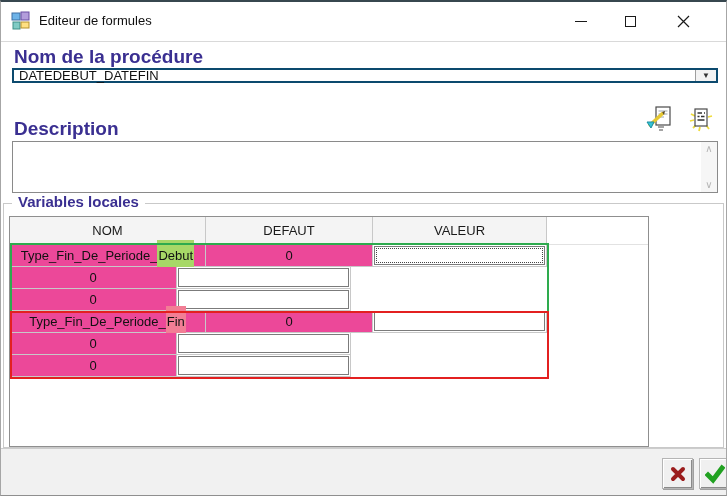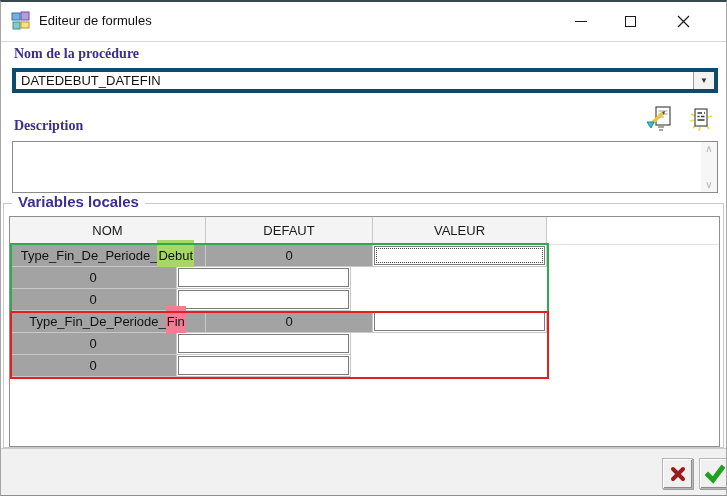--- a/index.html
+++ b/index.html
@@ -12,53 +12,53 @@
   
   .titlebar { position:absolute; left:0; top:0; width:100%; height:38px; background:#fff;text-decoration:underline; }
   .app-icon { position:absolute; left:10px; top:9px; width:20px; height:20px; }
   .title { position:absolute; left:38px; top:0; line-height:38px; font-size:13px; color:#111; }
   .win-btn { position:absolute; top:0; width:45px; height:38px; display:flex; align-items:center; justify-content:center; cursor:default; }
   .btn-min { left:557px; } .btn-max { left:607px; } .btn-close { left:660px; }
   .glyph-min { display:block; width:12px; border-top:1px solid #1a1a1a; }
   .glyph-max { display:block; width:11px; height:11px; border:1px solid #1a1a1a; }
   .sep { position:absolute; left:0; top:39px; width:100%; height:1px; background:#d9d9d9; }
   
-  .plabel { position:absolute; font-size:14px; font-weight:bold; color:var(--accent-purple, #3a2f91);font-family:Liberation Serif, serif; }
+  .plabel { position:absolute; font-size:19px; font-weight:bold; color:var(--accent-purple, #3a2f91); }
   .lbl-proc { left:13px; top:44px; }
   .lbl-desc { left:13px; top:116px; }
   
-  .combobox { position:absolute; left:11px; top:66px; width:706px; height:25px; background:#fff;
-    border:4px solid #0c4a6e; display:flex; align-items:center; }
+  .combobox { position:absolute; left:11px; top:66px; width:706px; height:15px; background:#fff;
+    border:2px solid #0c4a6e; display:flex; align-items:center; }
   .combo-text { flex:1; padding-left:5px; font-size:13px; color:#111; }
   .combo-btn { width:21px; height:100%; background:#f3f3f3; border-left:1px solid #9e9e9e;
     display:flex; align-items:center; justify-content:center; font-size:8px; color:#333; }
   
   .icon-edit { position:absolute; left:645px; top:103px; width:28px; height:27px; }
   .icon-new  { position:absolute; left:688px; top:105px; width:24px; height:25px; }
   
   .descbox { position:absolute; left:11px; top:139px; width:706px; height:52px; background:#fff;
     border:1px solid #8a8a8a; }
   .desc-scroll { position:absolute; right:0; top:0; width:16px; height:100%; background:#f6f6f6;
     display:flex; flex-direction:column; justify-content:space-between; align-items:center; padding:2px 0; }
   .chev { font-size:10px; color:#b5b5b5; line-height:10px; }
   
   .group { position:absolute; left:2px; top:201px; width:721px; height:245px; border:1px solid #c9c9c9; }
   .legend { position:absolute; left:8px; top:-11px; background:#fff; padding:0 6px;
     font-size:15px; font-weight:bold; color:var(--accent-purple, #3a2f91); }
   
-  .vtable { position:absolute; left:8px; top:214px; width:711px; height:231px; background:#fff;
+  .vtable { position:absolute; left:8px; top:214px; width:640px; height:231px; background:#fff;
     border:1px solid #8f8f8f; }
   .thead { display:flex; height:28px; }
   .thead .hcell { background:#f4f4f4; border-right:1px solid #c8c8c8; border-bottom:1px solid #c8c8c8;
     display:flex; align-items:center; justify-content:center; font-size:13px; color:#1a1a1a; }
   .thead .filler { flex:1; background:#fff; border-bottom:1px solid #e2e2e2; }
   .trow { display:flex; height:22px; }
   .cell { display:flex; align-items:center; justify-content:center; font-size:13px; color:#111; }
   .c-name { width:196px; } .c-def { width:167px; } .c-val { width:174px;text-align:right; }
-  .trow .c-name, .trow .c-def { background:#a3a3a3; border-right:1px solid #c8c8c8; border-bottom:1px solid #c8c8c8; }
+  .trow .c-name, .trow .c-def { background:#ec4899; border-right:1px solid #c8c8c8; border-bottom:1px solid #c8c8c8; }
   .trow .c-val { background:#fff; border-right:1px solid #c8c8c8; border-bottom:1px solid #c8c8c8; padding:1px; }
   .vinput { width:100%; height:100%; background:#fff; border:1px solid #7b7b7b; }
   .vinput.focused { outline:1px dotted #444; outline-offset:-3px; }
   .hl { padding:8px 1px; }
   .hl-debut { background:var(--highlight-debut, #a7d867); }
   .hl-fin { background:var(--highlight-fin, #f27e95); }
   .overlay { position:absolute; left:0; width:539px; pointer-events:none; }
   .overlay-green { top:26px; height:70px; border:2px solid var(--group-debut-border, #2eab4e); }
   .overlay-red { top:94px; height:68px; border:2px solid var(--group-fin-border, #e32020); }
   

